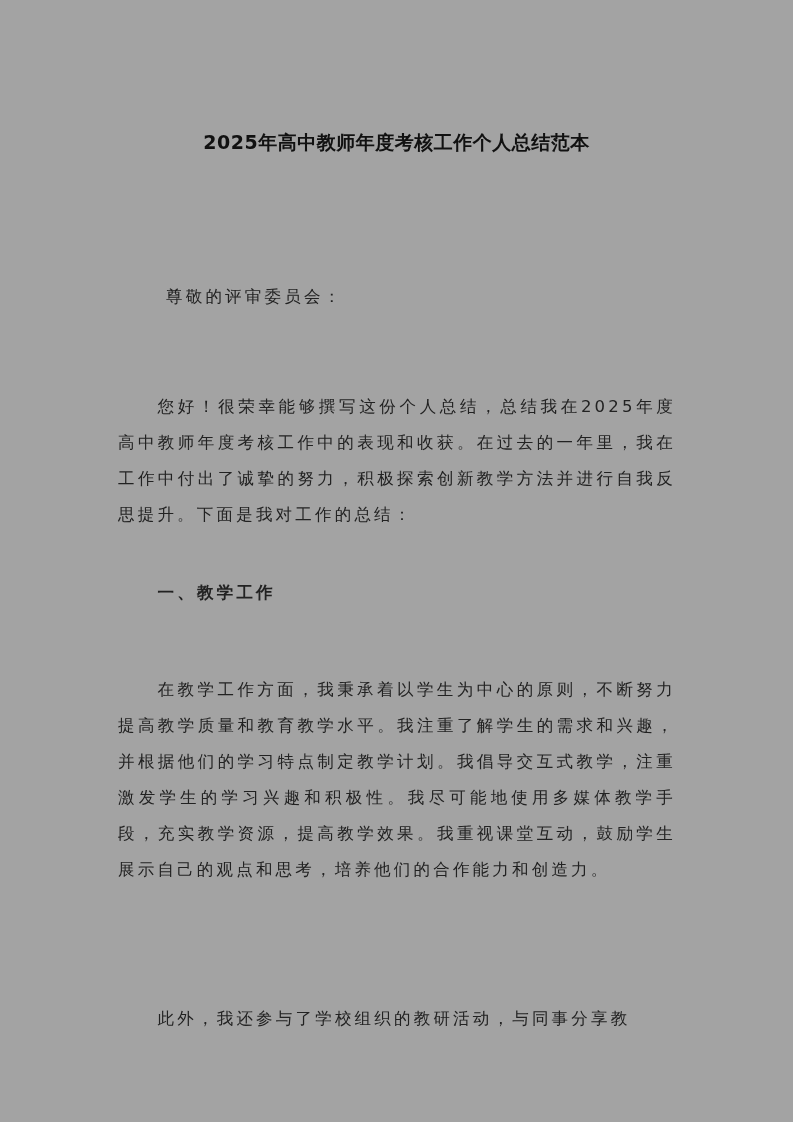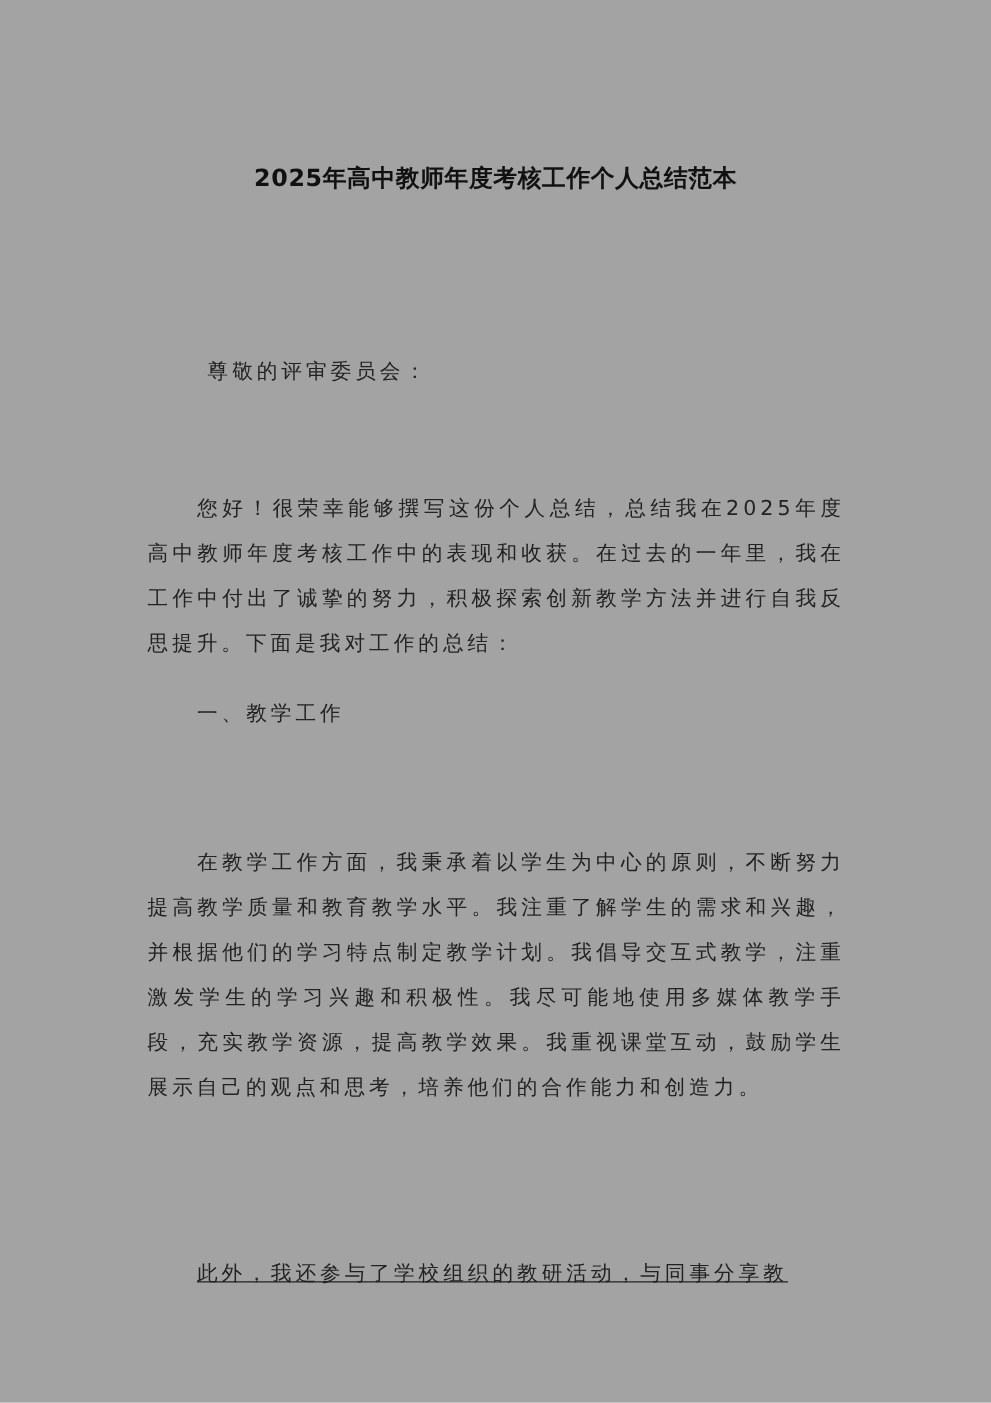--- a/index.html
+++ b/index.html
@@ -10,23 +10,23 @@
     font-family: "DejaVu Sans", sans-serif; font-weight: bold; font-size: 19px;
     color: #111; letter-spacing: 0.5px;
   }
   .body-text {
     position: absolute; left: 118px; width: 558px;
     font-family: "DejaVu Sans", sans-serif; font-size: 16.5px; color: #222;
     line-height: 36px; letter-spacing: 3.2px; text-align: justify;
   }
   .salutation { top: 279px; margin-left: 48px; }
   .p1 { top: 359px; text-indent: 2.4em; margin-top: 30px; }
-  .heading1 { top: 553px; text-indent: 2.4em; }
+  .heading1 { top: 575px; text-indent: 2.4em; font-weight: bold; }
   .p2 { top: 672px; text-indent: 2.4em; }
-  .p3 { top: 1001px; text-indent: 2.4em; text-decoration: underline; }
+  .p3 { top: 1001px; text-indent: 2.4em; }
 </style>
 </head>
 <body>
 
 <div class="page">
   <div class="title">2025年高中教师年度考核工作个人总结范本</div>
   <div class="body-text salutation">尊敬的评审委员会：</div>
   <div class="body-text p1">您好！很荣幸能够撰写这份个人总结，总结我在2025年度高中教师年度考核工作中的表现和收获。在过去的一年里，我在工作中付出了诚挚的努力，积极探索创新教学方法并进行自我反思提升。下面是我对工作的总结：</div>
   <div class="body-text heading1">一、教学工作</div>
   <div class="body-text p2">在教学工作方面，我秉承着以学生为中心的原则，不断努力提高教学质量和教育教学水平。我注重了解学生的需求和兴趣，并根据他们的学习特点制定教学计划。我倡导交互式教学，注重激发学生的学习兴趣和积极性。我尽可能地使用多媒体教学手段，充实教学资源，提高教学效果。我重视课堂互动，鼓励学生展示自己的观点和思考，培养他们的合作能力和创造力。</div>

